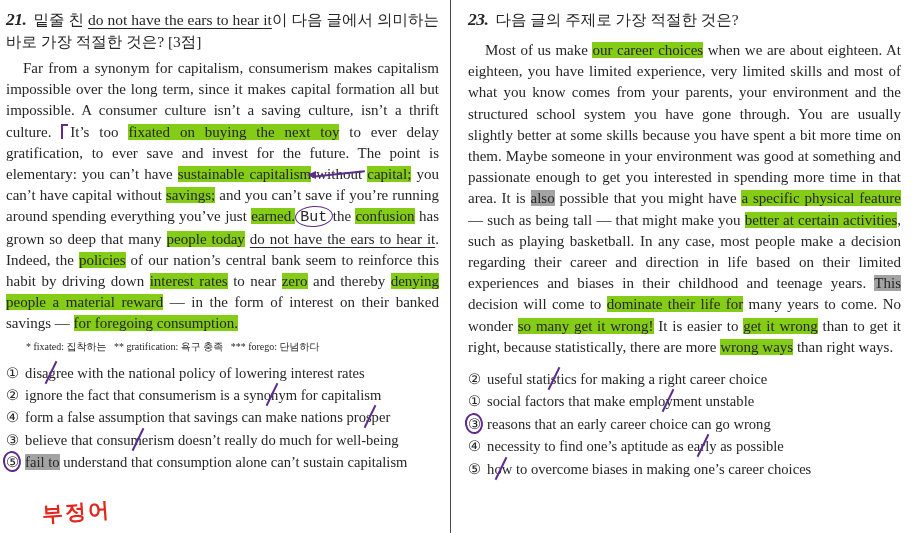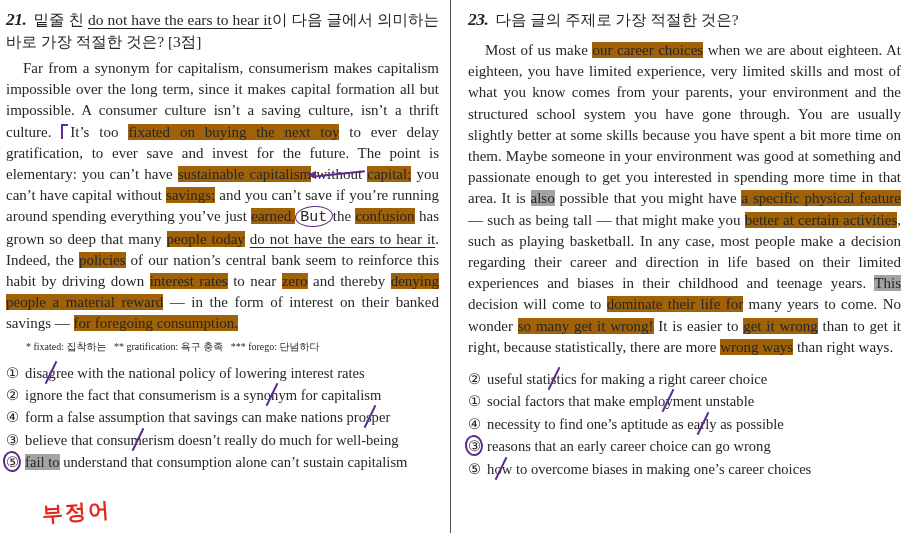--- a/index.html
+++ b/index.html
@@ -20,21 +20,21 @@
 
   .choices{margin-top:3px;}
   .choice{font-size:14.6px;line-height:22.4px;text-align:justify;}
   .cnum{margin-right:6px;position:relative;display:inline-block;}
   .cnum[data-style="circled"]::after{
     content:"";position:absolute;left:-3px;right:-2px;top:0px;bottom:1px;
     border:2px solid #5e2c8f;border-radius:50%;transform:rotate(-8deg);
   }
 
   
-  .seg-y{background:#a16207;}
+  .seg-y{background:#84cc16;}
   .seg-v{background:#a3a3a3;}
   .seg-u{text-decoration:underline;text-underline-offset:3px;}
   .seg-c{position:relative;padding:0 1px;font-family:Liberation Mono, monospace;}
   .seg-c::after{
     content:"";position:absolute;left:-4px;right:-5px;top:-3px;bottom:-1px;
     border:1.8px solid #5e2c8f;border-radius:50%;transform:rotate(-4deg);
   }
   .seg-a{position:relative;}
   .seg-a::before{
     content:"";position:absolute;left:-4px;right:-3px;top:46%;height:2.2px;
@@ -105,24 +105,24 @@
     <div class="passage" style="margin-top:9px;"><span class="seg seg-p">Most of us make </span><span class="seg seg-y">our career choices</span><span class="seg seg-p"> when we are about eighteen. At eighteen, you have limited experience, very limited skills and most of what you know comes from your parents, your environment and the structured school system you have gone through. You are usually slightly better at some skills because you have spent a bit more time on them. Maybe someone in your environment was good at something and passionate enough to get you interested in spending more time in that area. It is </span><span class="seg seg-v">also</span><span class="seg seg-p"> possible that you might have </span><span class="seg seg-y">a specific physical feature</span><span class="seg seg-p"> — such as being tall — that might make you </span><span class="seg seg-y">better at certain activities</span><span class="seg seg-p">, such as playing basketball. In any case, most people make a decision regarding their career and direction in life based on their limited experiences and biases in their childhood and teenage years. </span><span class="seg seg-v">This</span><span class="seg seg-p"> decision will come to </span><span class="seg seg-y">dominate their life for</span><span class="seg seg-p"> many years to come. No wonder </span><span class="seg seg-y">so many get it wrong!</span><span class="seg seg-p"> It is easier to </span><span class="seg seg-y">get it wrong</span><span class="seg seg-p"> than to get it right, because statistically, there are more </span><span class="seg seg-y">wrong ways</span><span class="seg seg-p"> than right ways.</span></div>
 
     <div class="choices" style="margin-top:10px;">
       <div class="choice">
         <span class="cnum" data-style="plain">②</span><span class="ctext"><span class="seg seg-p">useful </span><span class="seg seg-slash">statistics</span><span class="seg seg-p"> for making a right career choice</span></span>
       </div>
       <div class="choice">
         <span class="cnum" data-style="plain">①</span><span class="ctext"><span class="seg seg-p">social factors that make </span><span class="seg seg-slash">employment</span><span class="seg seg-p"> unstable</span></span>
       </div>
       <div class="choice">
-        <span class="cnum" data-style="plain">④</span><span class="ctext"><span class="seg seg-p">necessity to find one’s aptitude as </span><span class="seg seg-slash">early</span><span class="seg seg-p"> as possible</span></span>
+        <span class="cnum" data-style="circled">③</span><span class="ctext"><span class="seg seg-p">reasons that an early career choice can go wrong</span></span>
       </div>
       <div class="choice">
-        <span class="cnum" data-style="circled">③</span><span class="ctext"><span class="seg seg-p">reasons that an early career choice can go wrong</span></span>
+        <span class="cnum" data-style="plain">④</span><span class="ctext"><span class="seg seg-p">necessity to find one’s aptitude as </span><span class="seg seg-slash">early</span><span class="seg seg-p"> as possible</span></span>
       </div>
       <div class="choice">
         <span class="cnum" data-style="plain">⑤</span><span class="ctext"><span class="seg seg-slash">how</span><span class="seg seg-p"> to overcome biases in making one’s career choices</span></span>
       </div>
     </div>
   </div>
 
 </div>
 
 </body></html>

